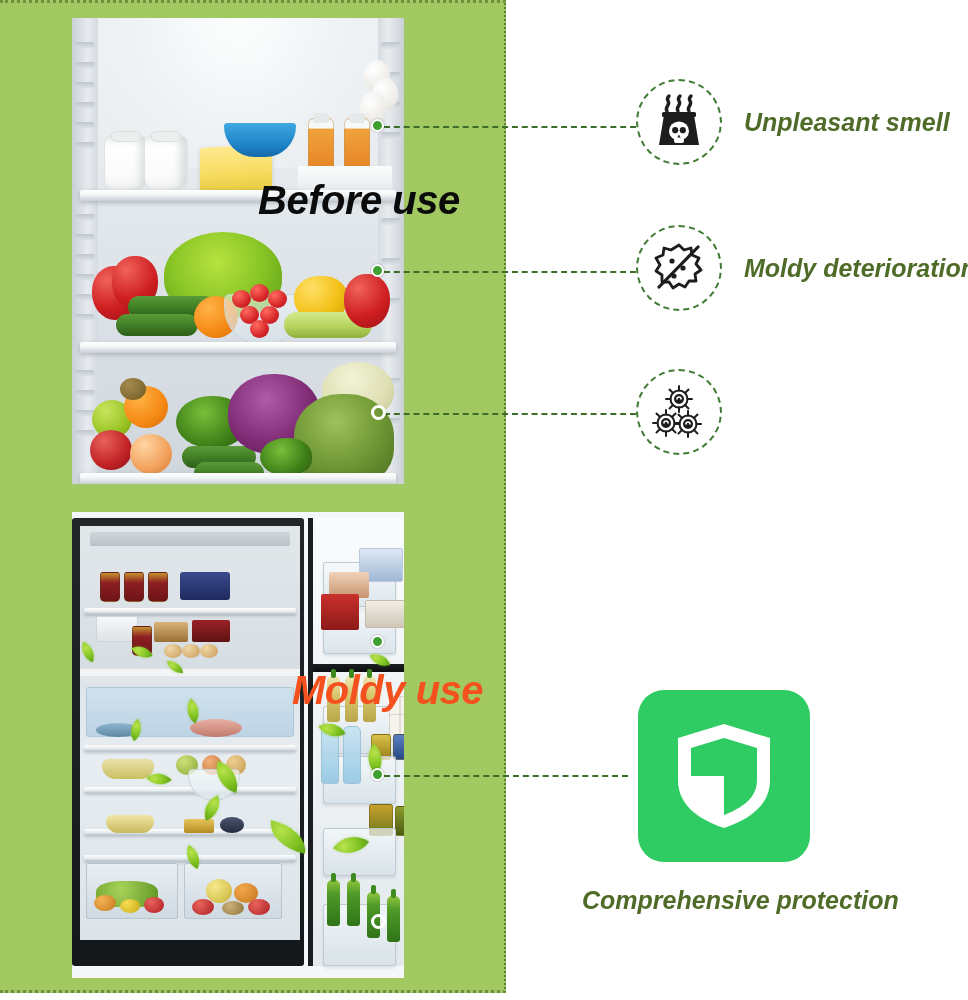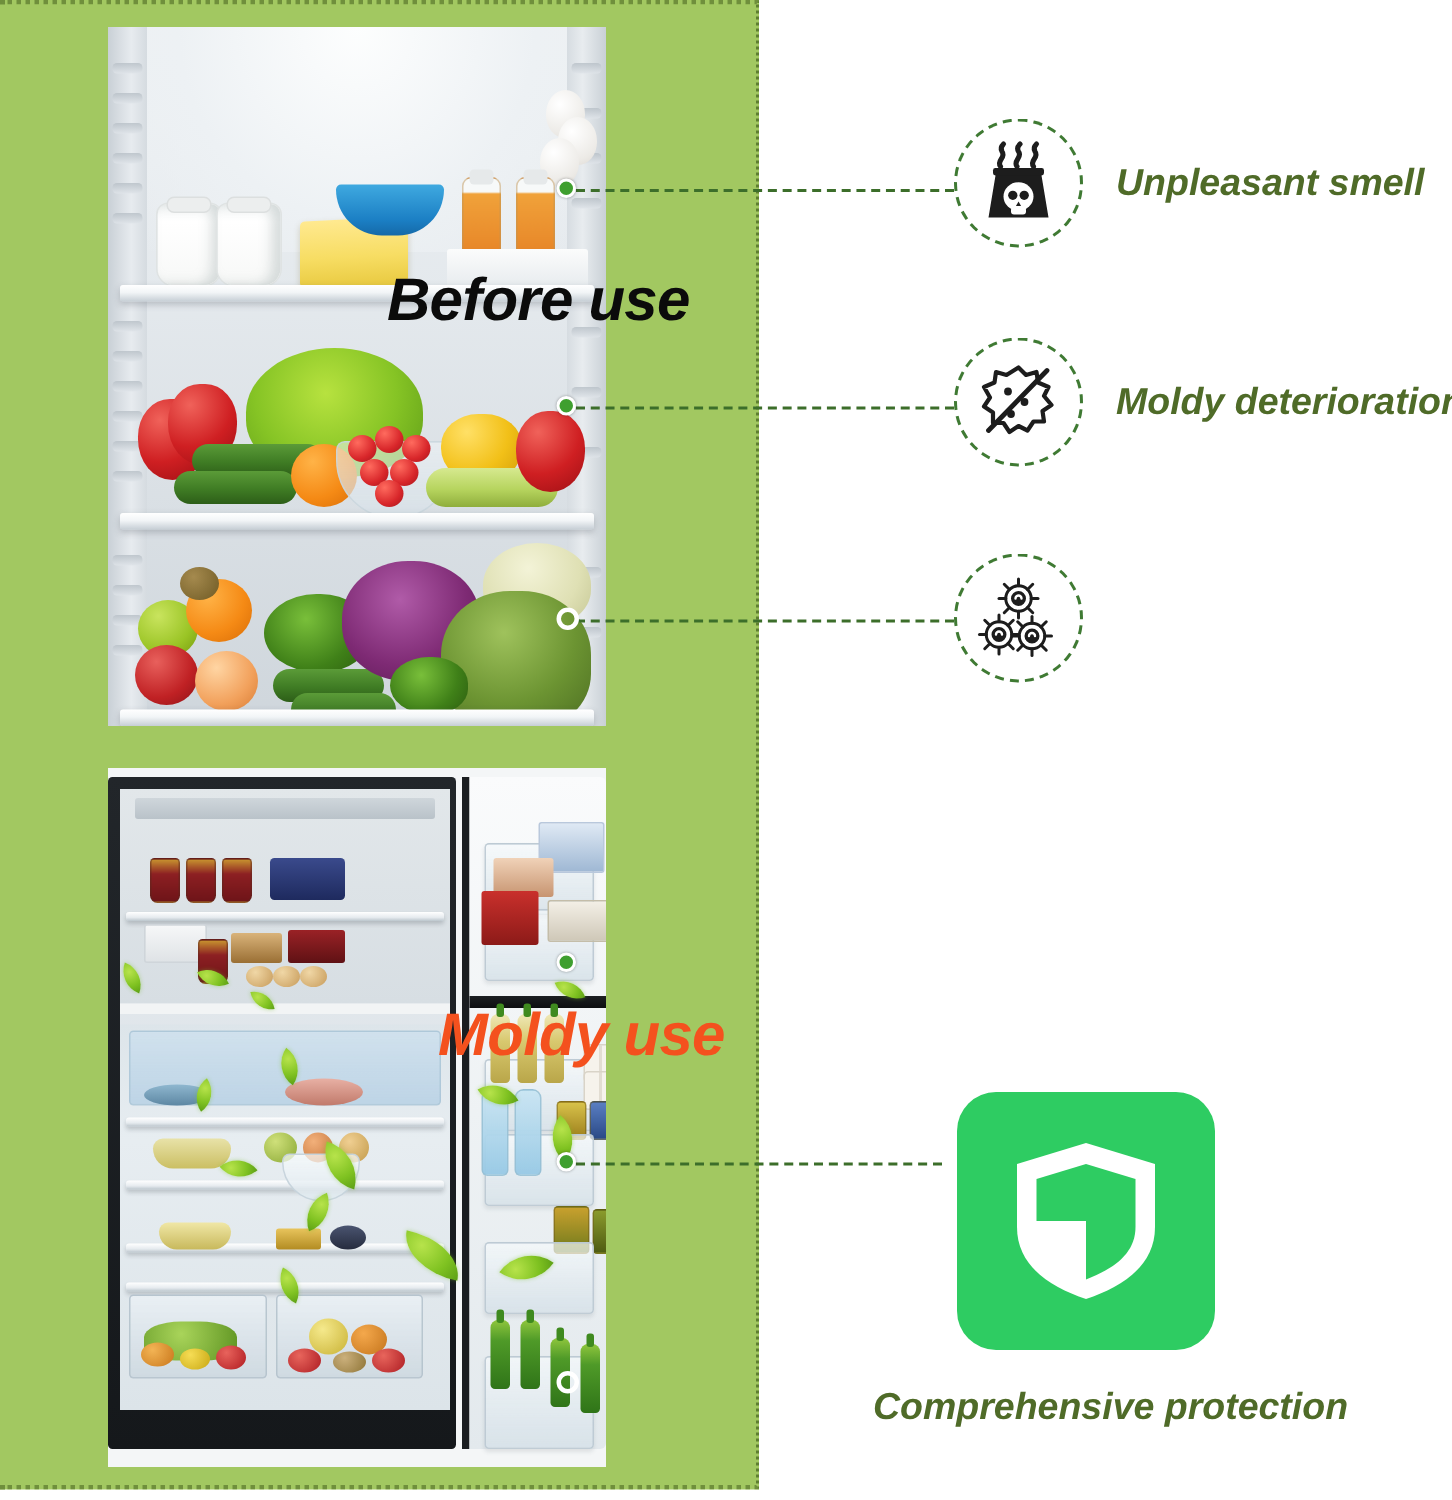--- a/index.html
+++ b/index.html
@@ -307,21 +307,21 @@
     border-radius: 50%;
     border: 2px dashed #3f7a33;
     display:flex; align-items:center; justify-content:center;
   }
   .feature-label {
     font-size: 25px; font-weight: bold; font-style: italic;
     color: #4f6b28; white-space: nowrap;
   }
 
   
-  .shield-block { position:absolute; left:638px; top:728px; }
+  .shield-block { position:absolute; left:638px; top:690px; }
   .shield-tile {
     width:172px; height:172px; border-radius:26px; background:#2ecc62;
     display:flex; align-items:center; justify-content:center;
   }
   .shield-caption {
     position:absolute; left:-56px; top:196px; width:284px; text-align:center;
     font-size:25px; font-weight:bold; font-style:italic; color:#4f6b28;
     white-space:nowrap;
   }
 </style>

